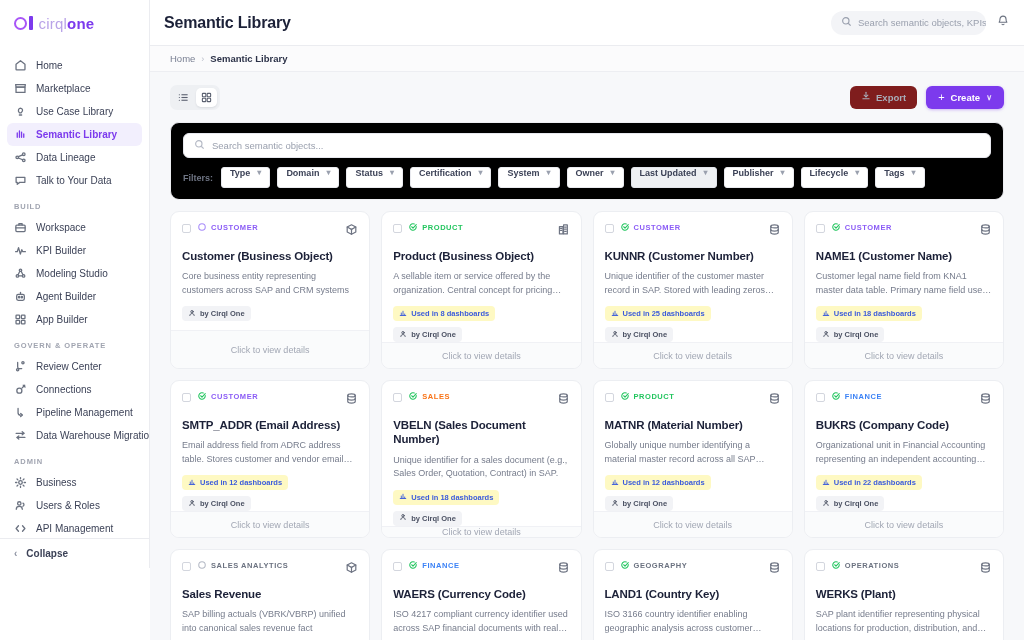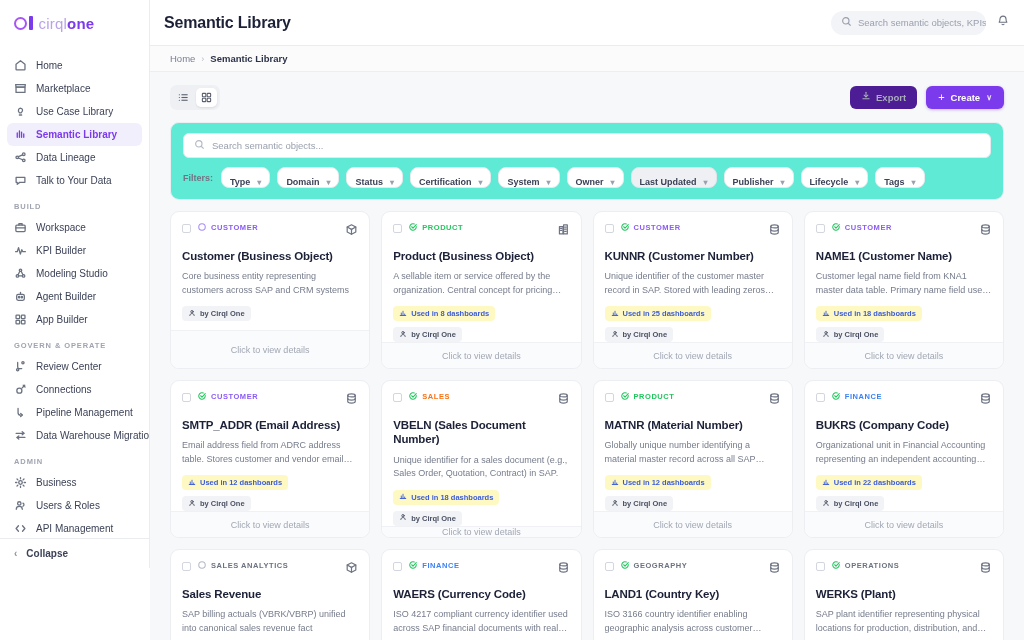--- a/index.html
+++ b/index.html
@@ -84,50 +84,50 @@
   .toolbar { display: flex; align-items: center; height: 30px; margin-bottom: 10px; }
   .viewtoggle { display: flex; background: #eef0f3; border-radius: 7px; padding: 3px; gap: 2px; }
   .vt-btn {
     width: 21px; height: 19px; border-radius: 5px; display: flex;
     align-items: center; justify-content: center; cursor: pointer;
   }
   .vt-btn.sel { background: #ffffff; box-shadow: 0 1px 2px rgba(16,24,40,.09); }
   .vt-btn svg { width: 11px; height: 11px; stroke: #5b6170; fill: none; stroke-width: 1.6; }
   .toolbar-right { margin-left: auto; display: flex; align-items: center; gap: 9px; }
   .btn-export {
-    height: 23px; padding: 0 11px; border-radius: 6px; background: #4c1d95;
+    height: 23px; padding: 0 11px; border-radius: 6px; background: #7f1d1d;
     display: flex; align-items: center; gap: 5px;
     font-size: 9.5px; font-weight: 600; color: #a8adb9; cursor: pointer;
   }
   .btn-export svg { width: 10px; height: 10px; stroke: #a8adb9; fill: none; stroke-width: 1.7; stroke-linecap: round; stroke-linejoin: round; }
   .btn-create {
     height: 23px; padding: 0 12px; border-radius: 6px; background: #7c3aed;
     display: flex; align-items: center; gap: 6px;
     font-size: 9.5px; font-weight: 700; color: #ffffff; cursor: pointer;
     box-shadow: 0 1px 3px rgba(124,58,237,.35);
   }
   .btn-create .plus { font-size: 11px; font-weight: 500; line-height: 1; }
   .btn-create .cv { font-size: 8px; opacity: .85; }
 
   .panel {
-    background: #5eead4; border: 1px solid #edeef2; border-radius: 9px;
+    background: #000000; border: 1px solid #edeef2; border-radius: 9px;
     padding: 10px 12px 11px 12px; margin-bottom: 11px;
   }
   .searchbox {
     height: 25px; border: 1px solid #e7e8ee; border-radius: 6px;
     display: flex; align-items: center; gap: 7px; padding: 0 10px;
     font-size: 9.5px; color: #9aa0ae; margin-bottom: 9px; background: #fff;
   }
   .searchbox svg { width: 11px; height: 11px; stroke: #b4b9c5; fill: none; stroke-width: 1.7; }
 
   .filters { display: flex; align-items: center; gap: 7px; }
   .filters-label { font-size: 9px; color: #6f7584; font-weight: 600; margin-right: 1px; }
   .chip {
-    height: 21px; padding: 0 8px; border: 1px solid #e9eaef; border-radius: 8px;
-    display: flex; align-items: flex-end; gap: 7px; background: #ffffff;
+    height: 21px; padding: 0 8px; border: 1px solid #e9eaef; border-radius: 3px;
+    display: flex; align-items: flex-start; gap: 7px; background: #ffffff;
     font-size: 9px; font-weight: 600; color: #3c4257; cursor: pointer; white-space: nowrap;
   }
   .chip.hl { background: #eef0f3; border-color: #e2e4ea; }
   .chip .cv { font-size: 8px; color: #9aa0ae; }
 
   
   .grid { display: grid; grid-template-columns: repeat(4, 1fr); gap: 11px; }
   .card {
     background: #ffffff; border: 1px solid #eceef2; border-radius: 9px;
     overflow: hidden; cursor: pointer; display: flex; flex-direction: column;

